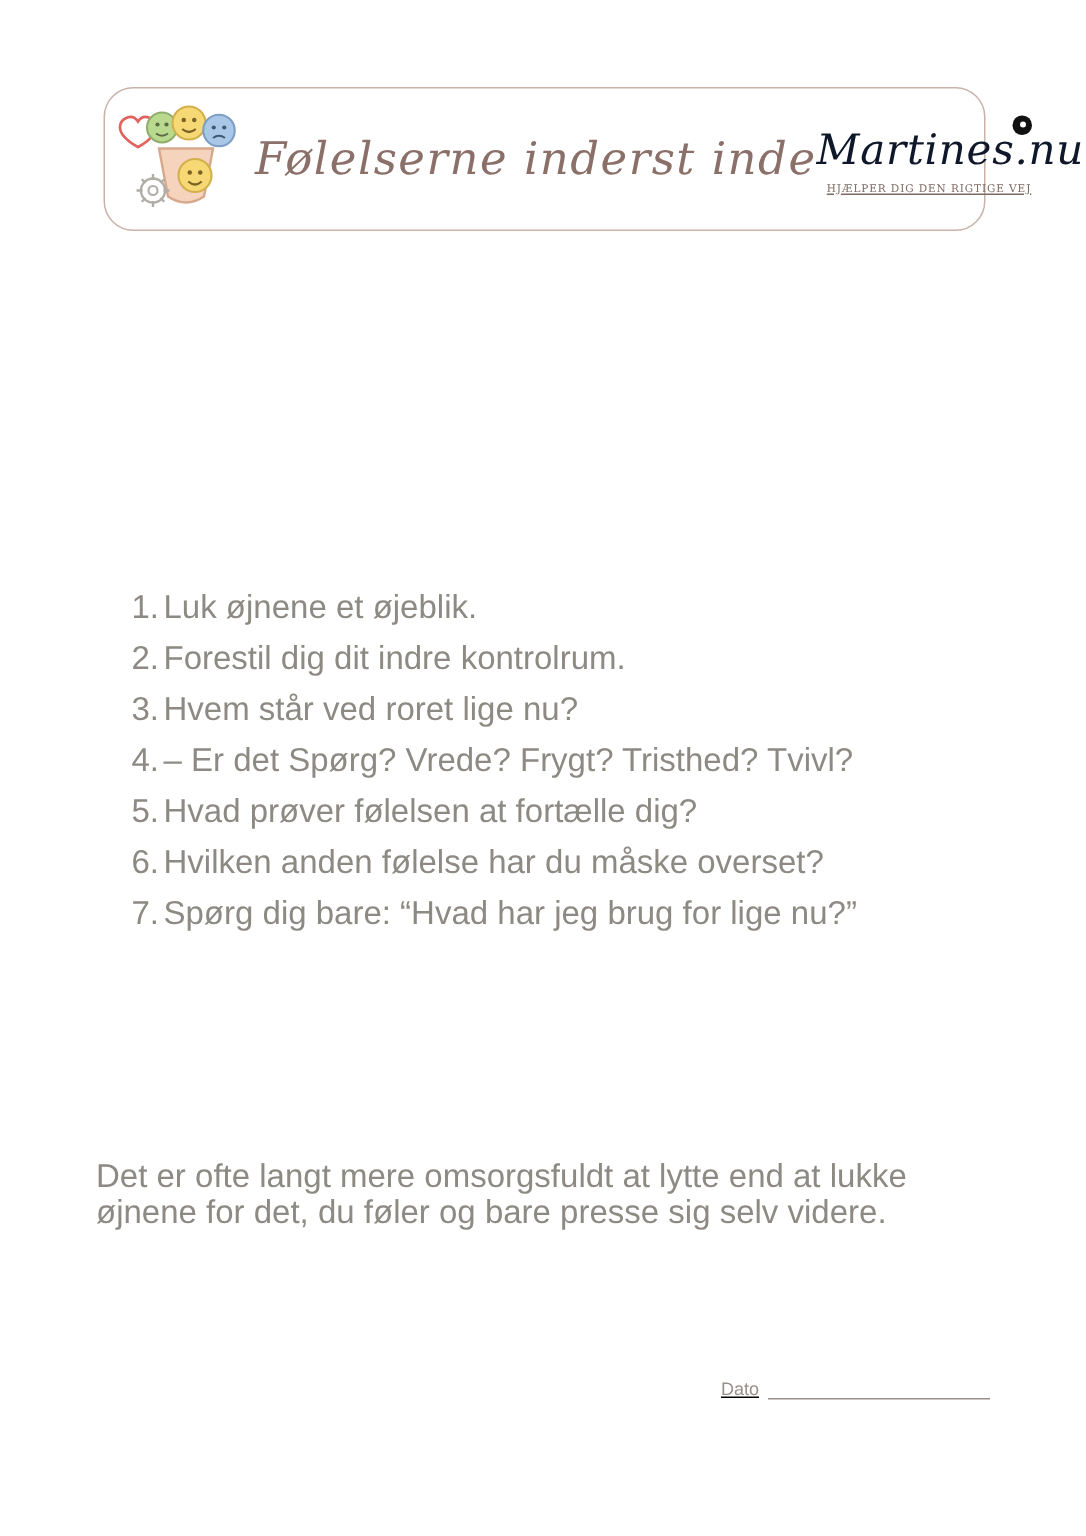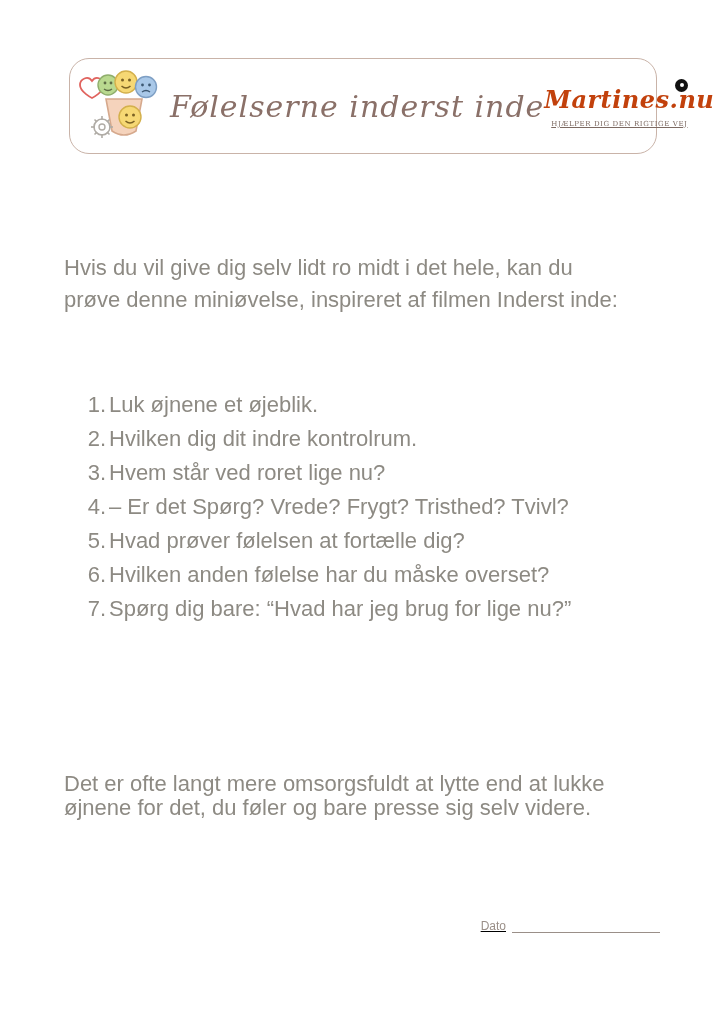--- a/index.html
+++ b/index.html
@@ -56,24 +56,23 @@
   .banner-brand {
     flex: 0 0 auto;
     width: 150px;
     margin-right: 14px;
     text-align: center;
     position: relative;
   }
   .brand-name {
     font-family: "DejaVu Serif", serif;
     font-style: italic;
-    font-size: 24px;
-    color: #c2410c;
+    font-size: 28px;
+    color: #0f172a;
     letter-spacing: 0.5px;
-    font-weight: bold;
   }
   .brand-dot {
     position: absolute;
     right: 6px;
     top: -6px;
     width: 13px;
     height: 13px;
     border-radius: 50%;
     background: #111111;
   }
@@ -225,30 +224,29 @@
     <div class="banner-title">Følelserne inderst inde</div>
 
     <div class="banner-brand">
       <div class="brand-dot"></div>
       <div class="brand-name">Martines.nu</div>
       <div class="brand-tagline">HJÆLPER DIG DEN RIGTIGE VEJ</div>
     </div>
   </div>
 
 
-  <div class="intro">Hvis du vil give dig selv lidt ro midt i det hele, kan du prøve denne miniøvelse, inspireret af filmen Inderst inde:</div>
 
   <ol class="steps">
     <li>
       <span class="num">1.</span>
       <span class="txt">Luk øjnene et øjeblik.</span>
     </li>
     <li>
       <span class="num">2.</span>
-      <span class="txt">Hvilken dig dit indre kontrolrum.</span>
+      <span class="txt">Forestil dig dit indre kontrolrum.</span>
     </li>
     <li>
       <span class="num">3.</span>
       <span class="txt">Hvem står ved roret lige nu?</span>
     </li>
     <li>
       <span class="num">4.</span>
       <span class="txt"> – Er det Spørg? Vrede? Frygt? Tristhed? Tvivl?</span>
     </li>
     <li>

